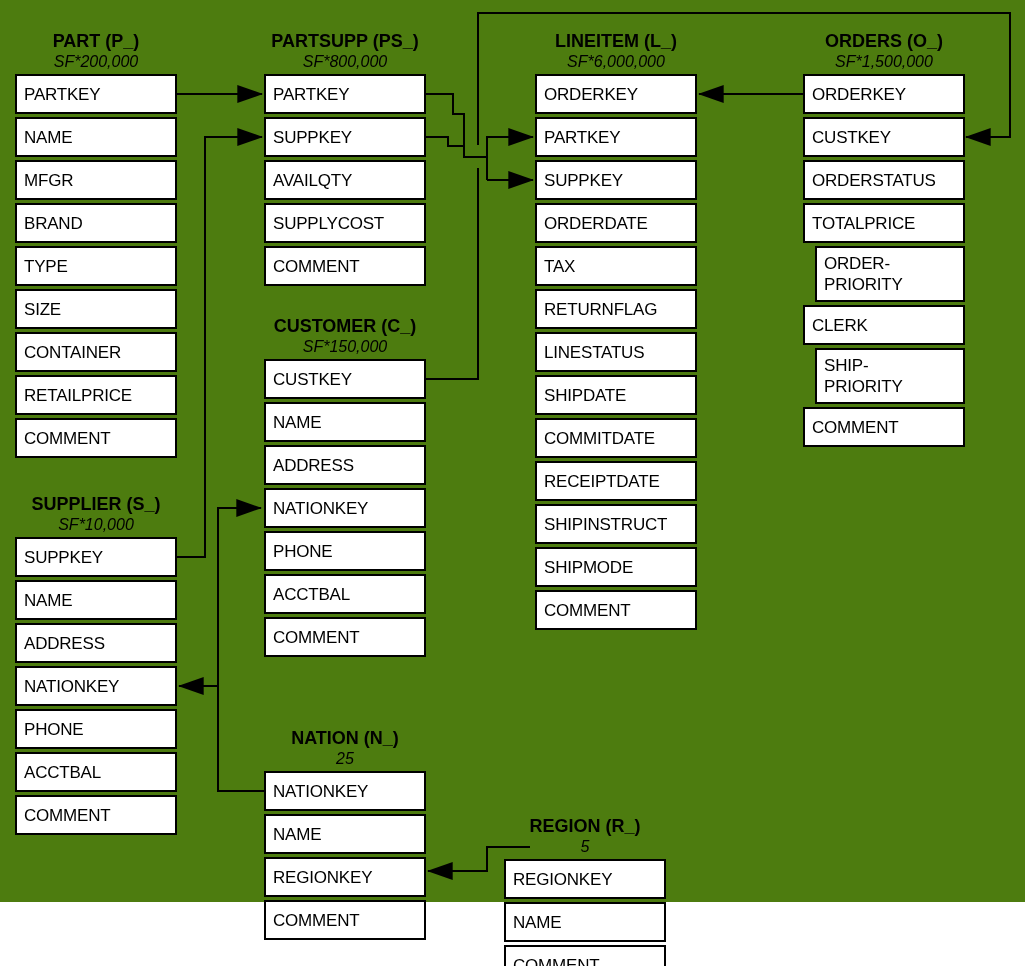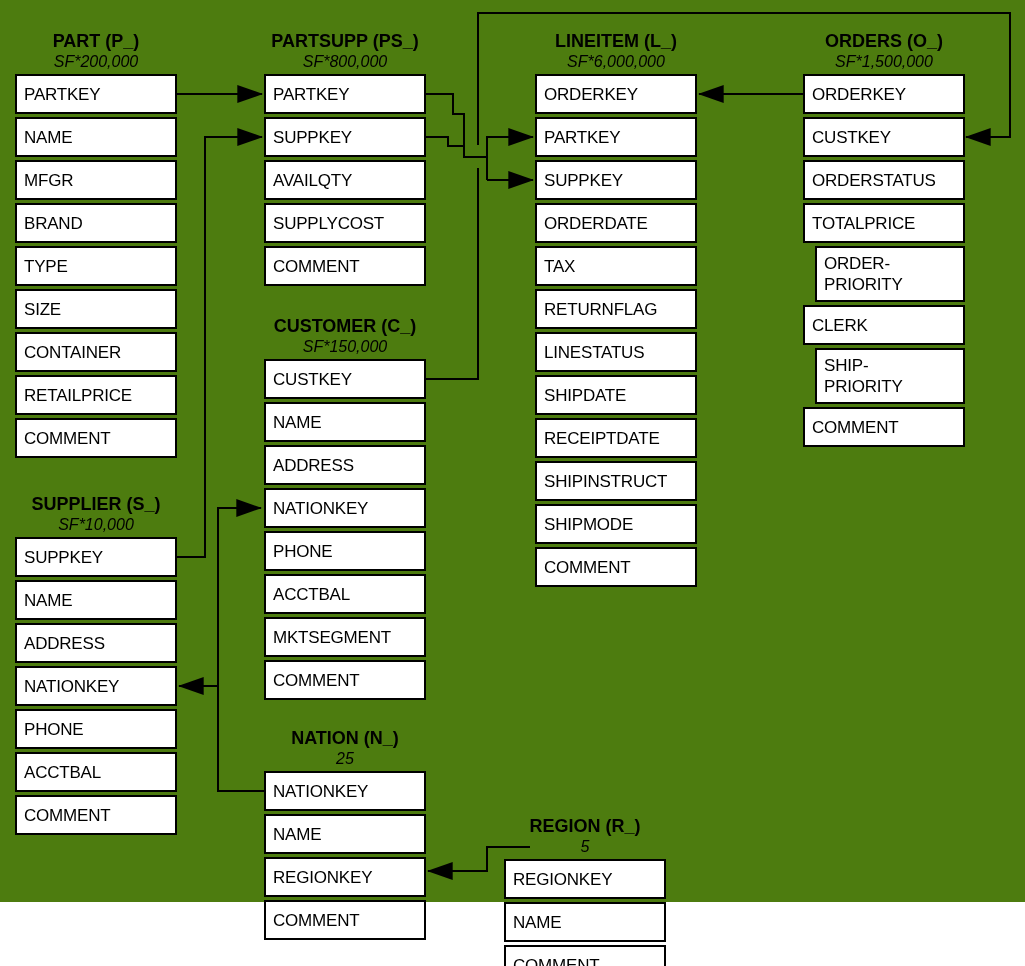--- a/index.html
+++ b/index.html
@@ -145,20 +145,21 @@
     <div class="tbl-sf">SF*6,000,000</div>
     <div class="tbl-rows">
         <div class="row">ORDERKEY</div>
         <div class="row">PARTKEY</div>
         <div class="row">SUPPKEY</div>
         <div class="row">ORDERDATE</div>
         <div class="row">TAX</div>
         <div class="row">RETURNFLAG</div>
         <div class="row">LINESTATUS</div>
         <div class="row">SHIPDATE</div>
+        <div class="row">COMMITDATE</div>
         <div class="row">RECEIPTDATE</div>
         <div class="row">SHIPINSTRUCT</div>
         <div class="row">SHIPMODE</div>
         <div class="row">COMMENT</div>
       </div>
   </div>
 
   <div class="tbl pos-orders">
     <div class="tbl-title">ORDERS (O_)</div>
     <div class="tbl-sf">SF*1,500,000</div>
@@ -179,21 +180,20 @@
   <div class="tbl pos-customer">
     <div class="tbl-title">CUSTOMER (C_)</div>
     <div class="tbl-sf">SF*150,000</div>
     <div class="tbl-rows">
         <div class="row">CUSTKEY</div>
         <div class="row">NAME</div>
         <div class="row">ADDRESS</div>
         <div class="row">NATIONKEY</div>
         <div class="row">PHONE</div>
         <div class="row">ACCTBAL</div>
-        <div class="row">MKTSEGMENT</div>
         <div class="row">COMMENT</div>
       </div>
   </div>
 
   <div class="tbl pos-supplier">
     <div class="tbl-title">SUPPLIER (S_)</div>
     <div class="tbl-sf">SF*10,000</div>
     <div class="tbl-rows">
         <div class="row">SUPPKEY</div>
         <div class="row">NAME</div>

